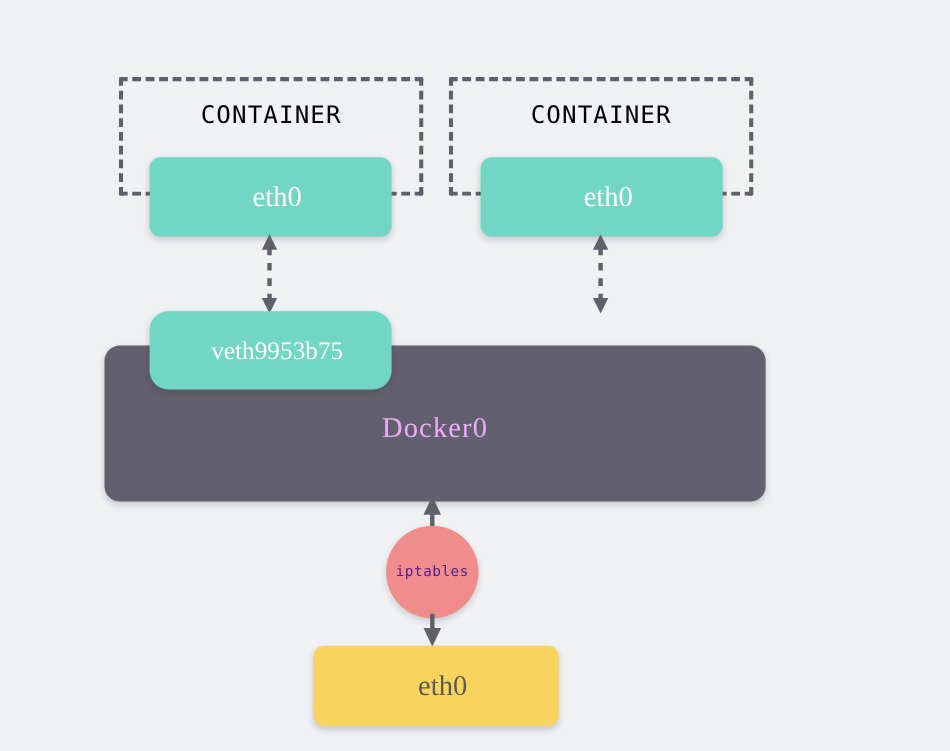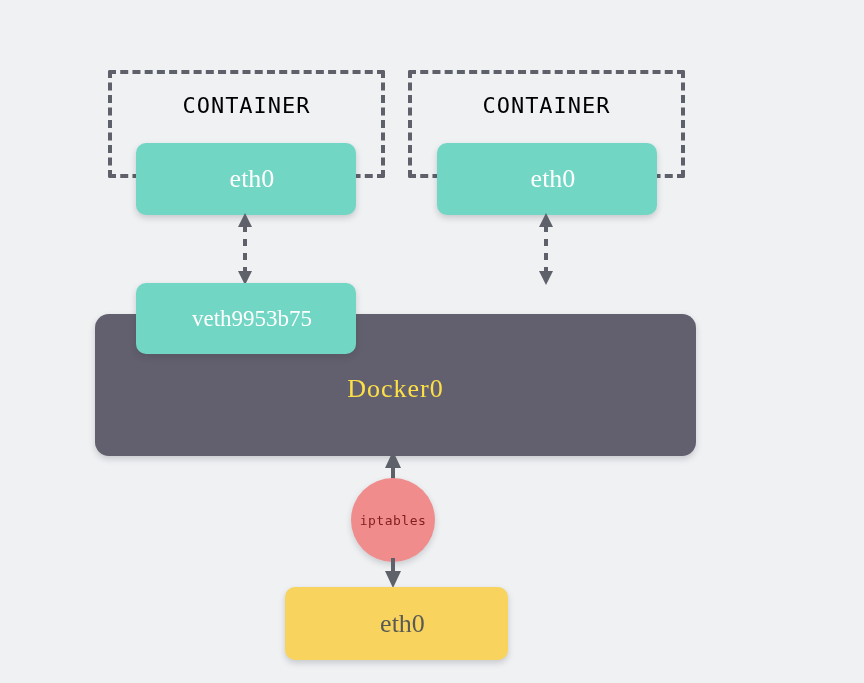--- a/index.html
+++ b/index.html
@@ -66,41 +66,41 @@
   .node-teal {
     background: #72d6c4;
     color: #ffffff;
   }
   .node-amber {
     background: #f8d45f;
     color: #5a5a55;
   }
   .node-bridge {
     background: #625f6e;
-    color: #fde047;
+    color: #f0abfc;
     border-radius: 14px;
     align-items: flex-start;
     padding-top: 0;
   }
   .bridge-label {
     position: absolute;
     left: 0;
     width: 100%;
     text-align: center;
     top: 60px;
     font-size: 26px;
     letter-spacing: 1px;
   }
 
   
   .circle-node {
     position: absolute;
     border-radius: 50%;
     background: #f08c8c;
-    color: #7f1d1d;
+    color: #4c1d95;
     display: flex;
     align-items: center;
     justify-content: center;
     font-size: 13px;
     letter-spacing: 0.5px;
     box-shadow: 0 3px 6px rgba(60,60,70,0.20);
     font-family: "DejaVu Sans Mono", "Liberation Mono", monospace;
   }
 
   
@@ -145,21 +145,21 @@
       <line x1="15" y1="12" x2="15" y2="60" stroke="#5e6169" stroke-width="4" stroke-dasharray="7,7"></line>
       <polygon points="15,0 8,14 22,14" fill="#5e6169"></polygon>
       <polygon points="15,72 8,58 22,58" fill="#5e6169"></polygon>
     </svg>
   </div>
 
   <div class="node node-bridge" style="left:95px; top:314px; width:601px; height:142px;">
     <span class="bridge-label">Docker0</span>
   </div>
 
-  <div class="node node-teal" style="left:136px; top:283px; width:220px; height:71px; font-size:23px;">
+  <div class="node node-teal" style="left:136px; top:283px; width:220px; height:71px; font-size:23px;border-radius:17px;">
     <span>veth9953b75</span>
   </div>
 
 
   <div class="connector" style="left:380px; top:451px; width:26px; height:30px;">
     <svg width="26" height="30" viewBox="0 0 26 30">
       <line x1="13" y1="30" x2="13" y2="14" stroke="#5e6169" stroke-width="4"></line>
       <polygon points="13,0 5,17 21,17" fill="#5e6169"></polygon>
     </svg>
   </div>

